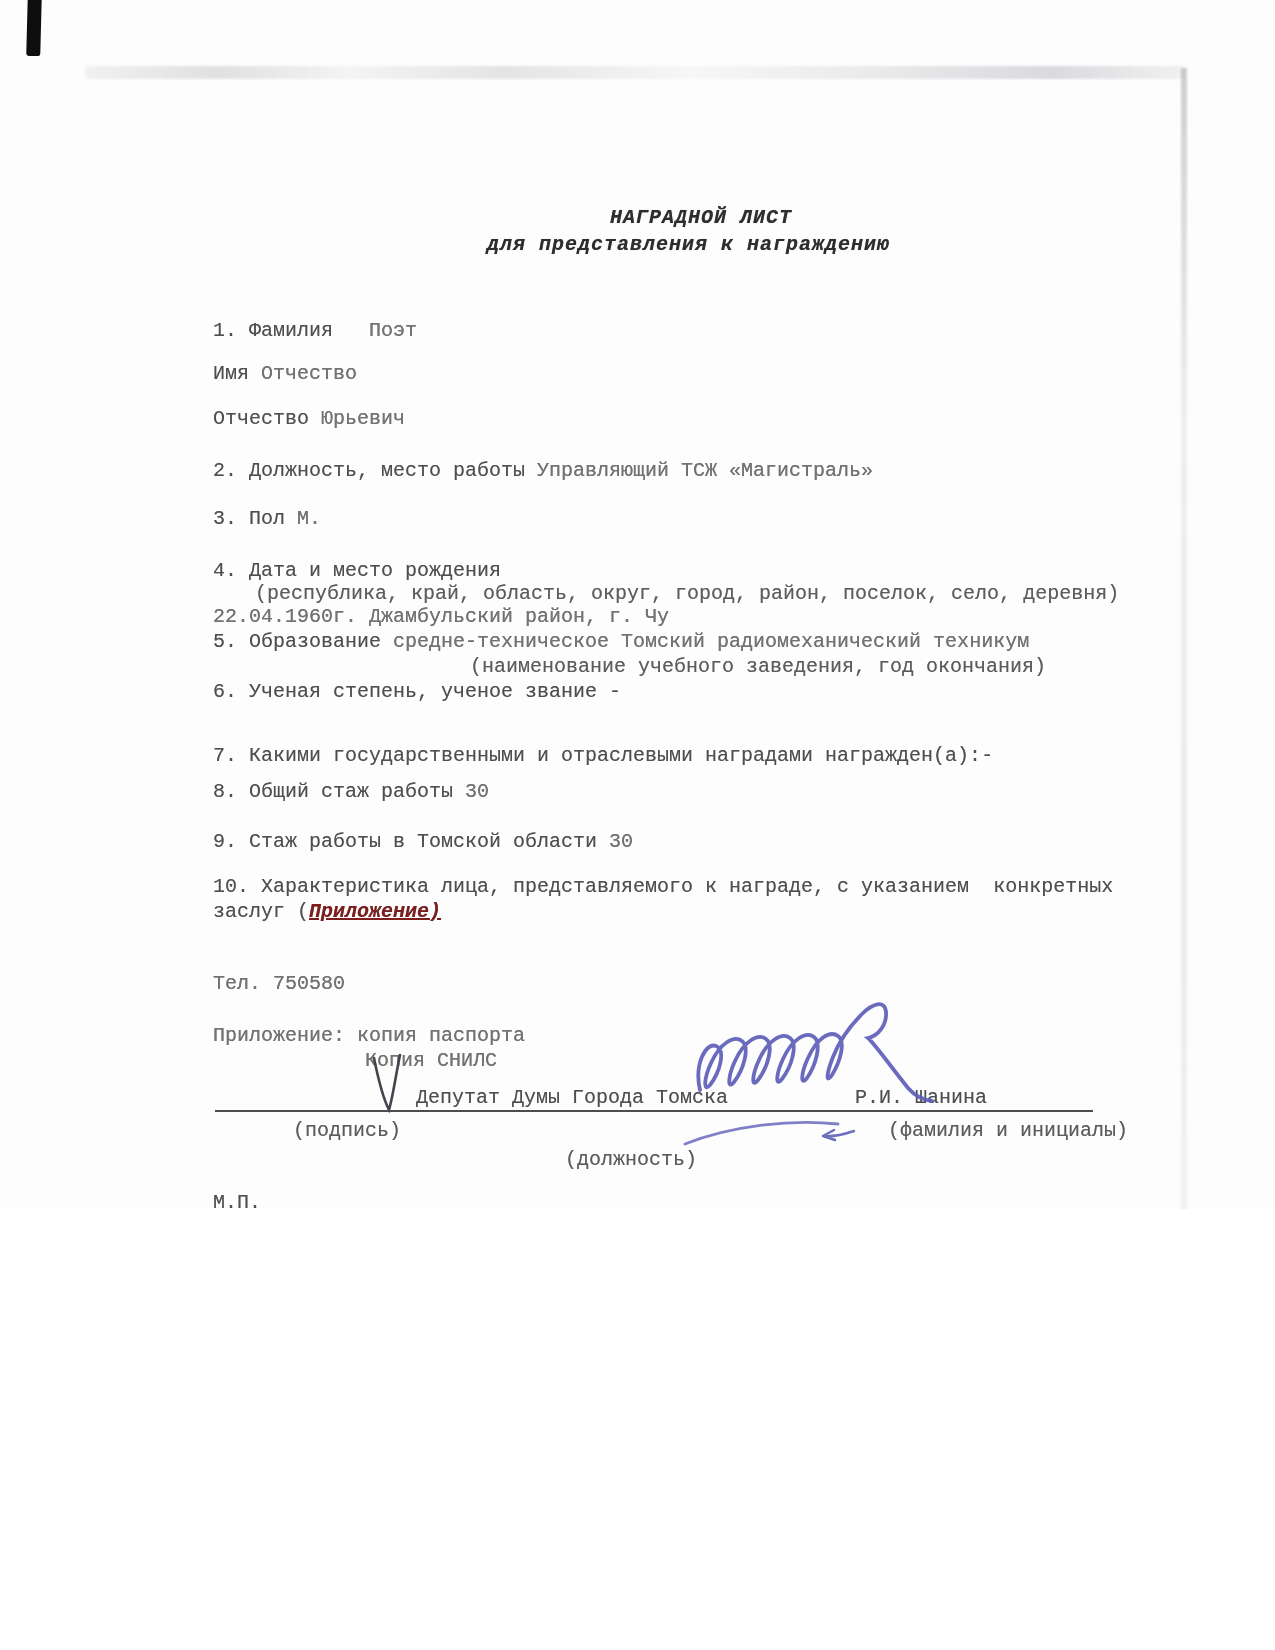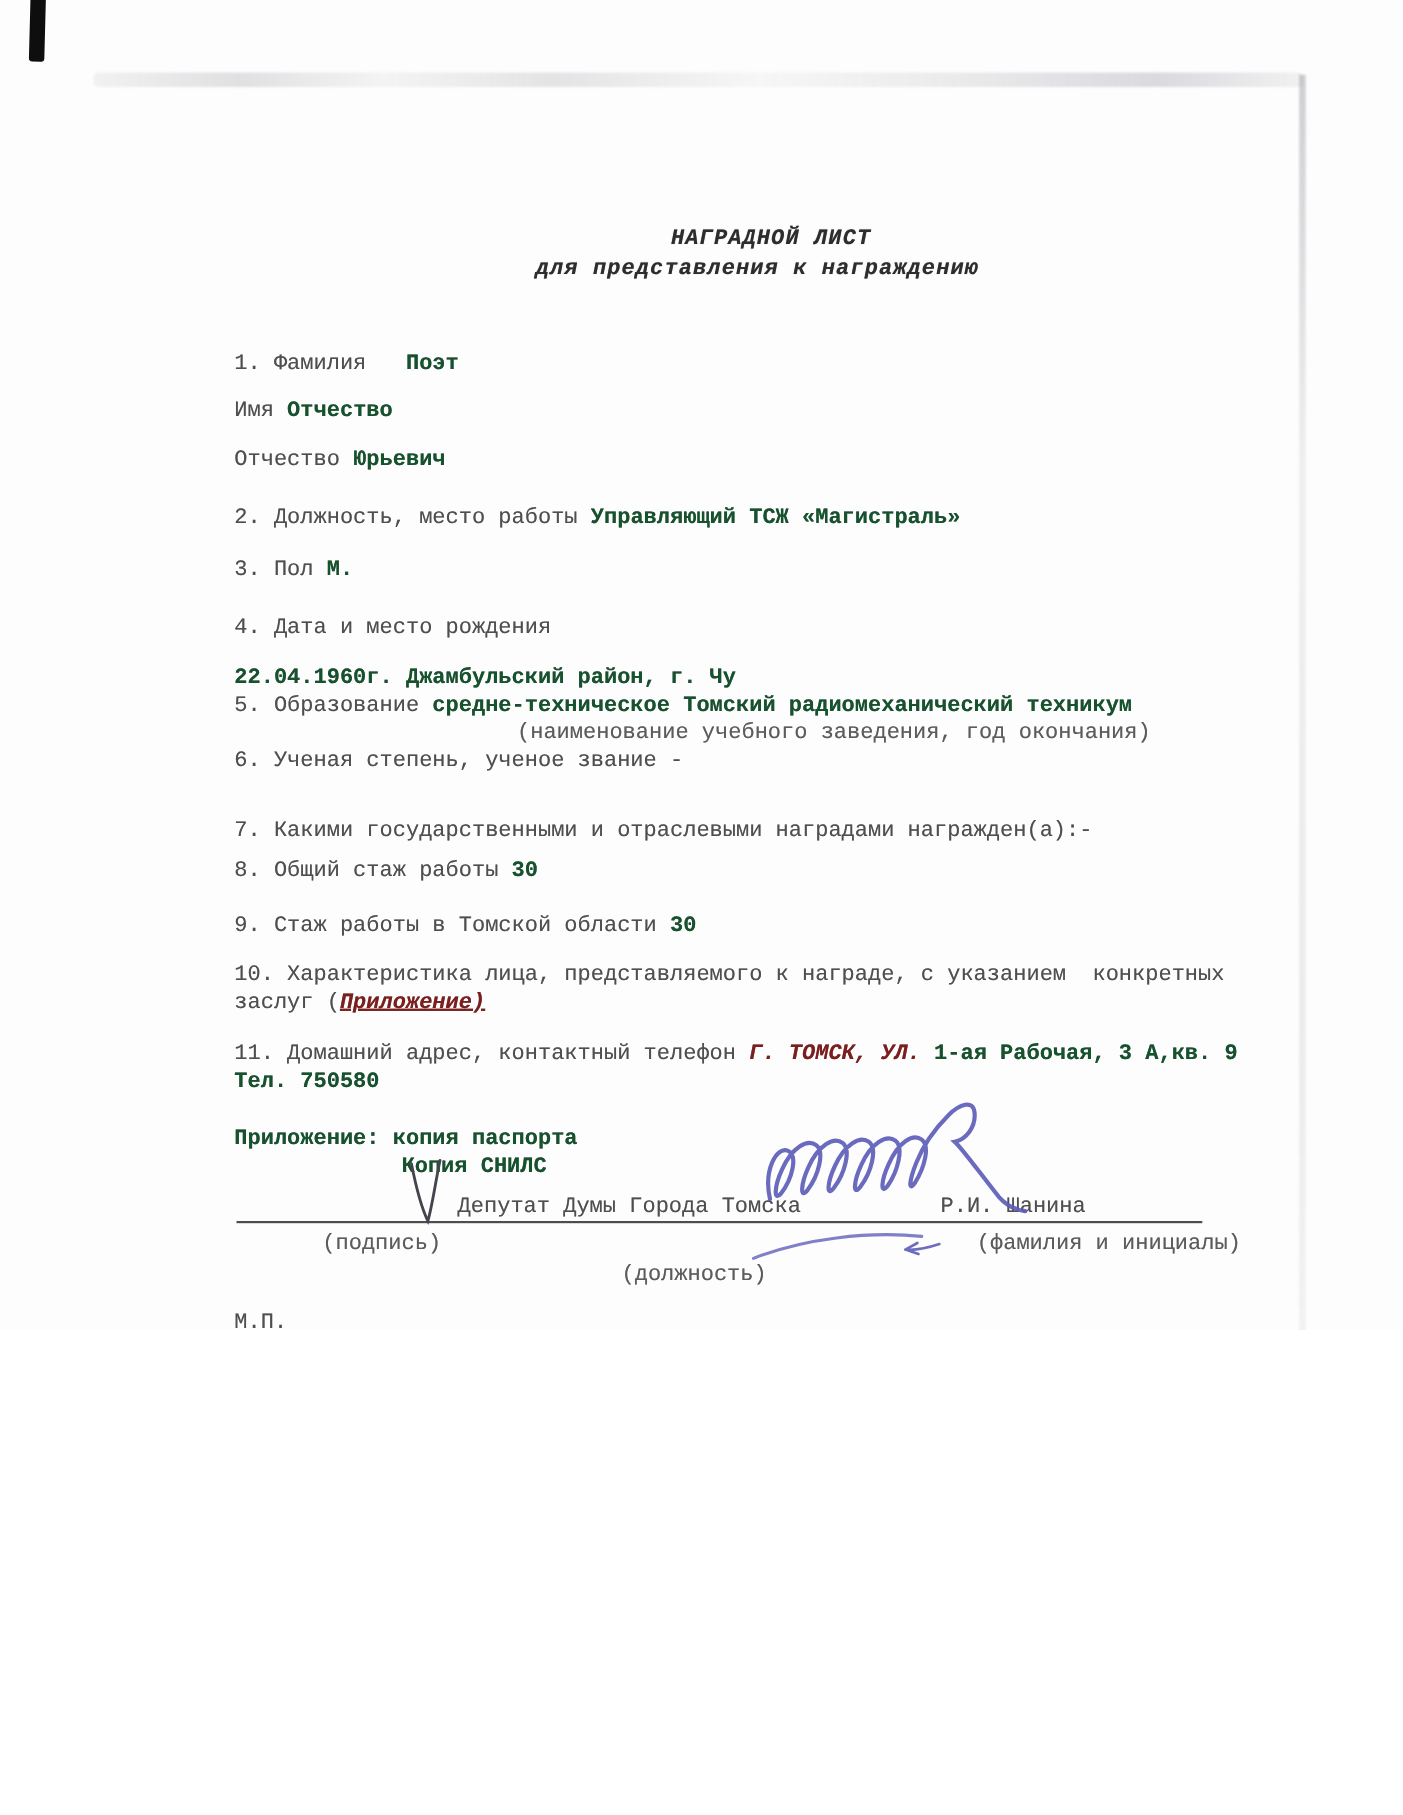--- a/index.html
+++ b/index.html
@@ -5,21 +5,21 @@
   html,body { margin:0; padding:0; background:#ffffff; }
   .page {
     position:relative; width:1275px; height:1209px; background:#fdfdfd;
     font-family:"Liberation Mono", "DejaVu Sans Mono", monospace;
     overflow:hidden;
   }
   .line {
     position:absolute; font-size:20px; line-height:24px; white-space:pre;
     color:#4f4f4f; text-shadow:0 0 0.6px rgba(90,90,90,0.55);
   }
-  .b  { font-weight:bold; color:#14532d; text-shadow:0 0 0.6px rgba(30,30,30,0.6); }
+  .b  { font-weight:normal; color:#737373; text-shadow:0 0 0.6px rgba(30,30,30,0.6); }
   .bi { font-weight:bold; font-style:italic; color:#7f1d1d; text-shadow:0 0 0.6px rgba(30,30,30,0.6); }
   .title {
     position:absolute; font-size:20px; font-weight:bold; font-style:italic;
     color:#2d2d2d; letter-spacing:1px; white-space:pre;
     text-shadow:0 0 0.7px rgba(40,40,40,0.6);
   }
   .hint { color:#5c5c5c; }
   .ul-bi { text-decoration:underline; }
   .sig-rule {
     position:absolute; left:215px; top:1088px; width:878px; height:22px;
@@ -69,37 +69,37 @@
 
   <div class="line" style="left:213px; top:362px;"><span>Имя </span><span class="b">Отчество</span></div>
 
   <div class="line" style="left:213px; top:407px;"><span>Отчество </span><span class="b">Юрьевич</span></div>
 
   <div class="line" style="left:213px; top:459px;"><span>2. Должность, место работы </span><span class="b">Управляющий ТСЖ «Магистраль»</span></div>
 
   <div class="line" style="left:213px; top:507px;"><span>3. Пол </span><span class="b">М.</span></div>
 
   <div class="line" style="left:213px; top:559px;">4. Дата и место рождения</div>
+  <div class="line hint" style="left:255px; top:582px;">(республика, край, область, округ, город, район, поселок, село, деревня)</div>
   <div class="line b" style="left:213px; top:605px;">22.04.1960г. Джамбульский район, г. Чу</div>
 
   <div class="line" style="left:213px; top:630px;"><span>5. Образование </span><span class="b">средне-техническое Томский радиомеханический техникум</span></div>
   <div class="line hint" style="left:470px; top:655px;">(наименование учебного заведения, год окончания)</div>
 
   <div class="line" style="left:213px; top:680px;">6. Ученая степень, ученое звание -</div>
 
   <div class="line" style="left:213px; top:744px;">7. Какими государственными и отраслевыми наградами награжден(а):-</div>
 
   <div class="line" style="left:213px; top:780px;"><span>8. Общий стаж работы </span><span class="b">30</span></div>
 
   <div class="line" style="left:213px; top:830px;"><span>9. Стаж работы в Томской области </span><span class="b">30</span></div>
 
   <div class="line" style="left:213px; top:875px;">10. Характеристика лица, представляемого к награде, с указанием  конкретных</div>
   <div class="line" style="left:213px; top:900px;"><span>заслуг (</span><span class="bi ul-bi">Приложение)</span></div>
 
-  <div class="line" style="left:213px; top:947px;"><span>11. Домашний адрес, контактный телефон </span><span class="bi">Г. ТОМСК, УЛ. </span><span class="b">1-ая Рабочая, 3 А,кв. 9</span></div>
   <div class="line b" style="left:213px; top:972px;">Тел. 750580</div>
 
   <div class="line b" style="left:213px; top:1024px;">Приложение: копия паспорта</div>
   <div class="line b" style="left:365px; top:1049px;">Копия СНИЛС</div>
 
   <div class="sig-rule"></div>
   <div class="line" style="left:400px; top:1086px;margin-left:16px;">Депутат Думы Города Томска</div>
   <div class="line" style="left:855px; top:1086px;">Р.И. Шанина</div>
   <div class="line hint" style="left:293px; top:1119px;">(подпись)</div>
   <div class="line hint" style="left:888px; top:1119px;">(фамилия и инициалы)</div>

